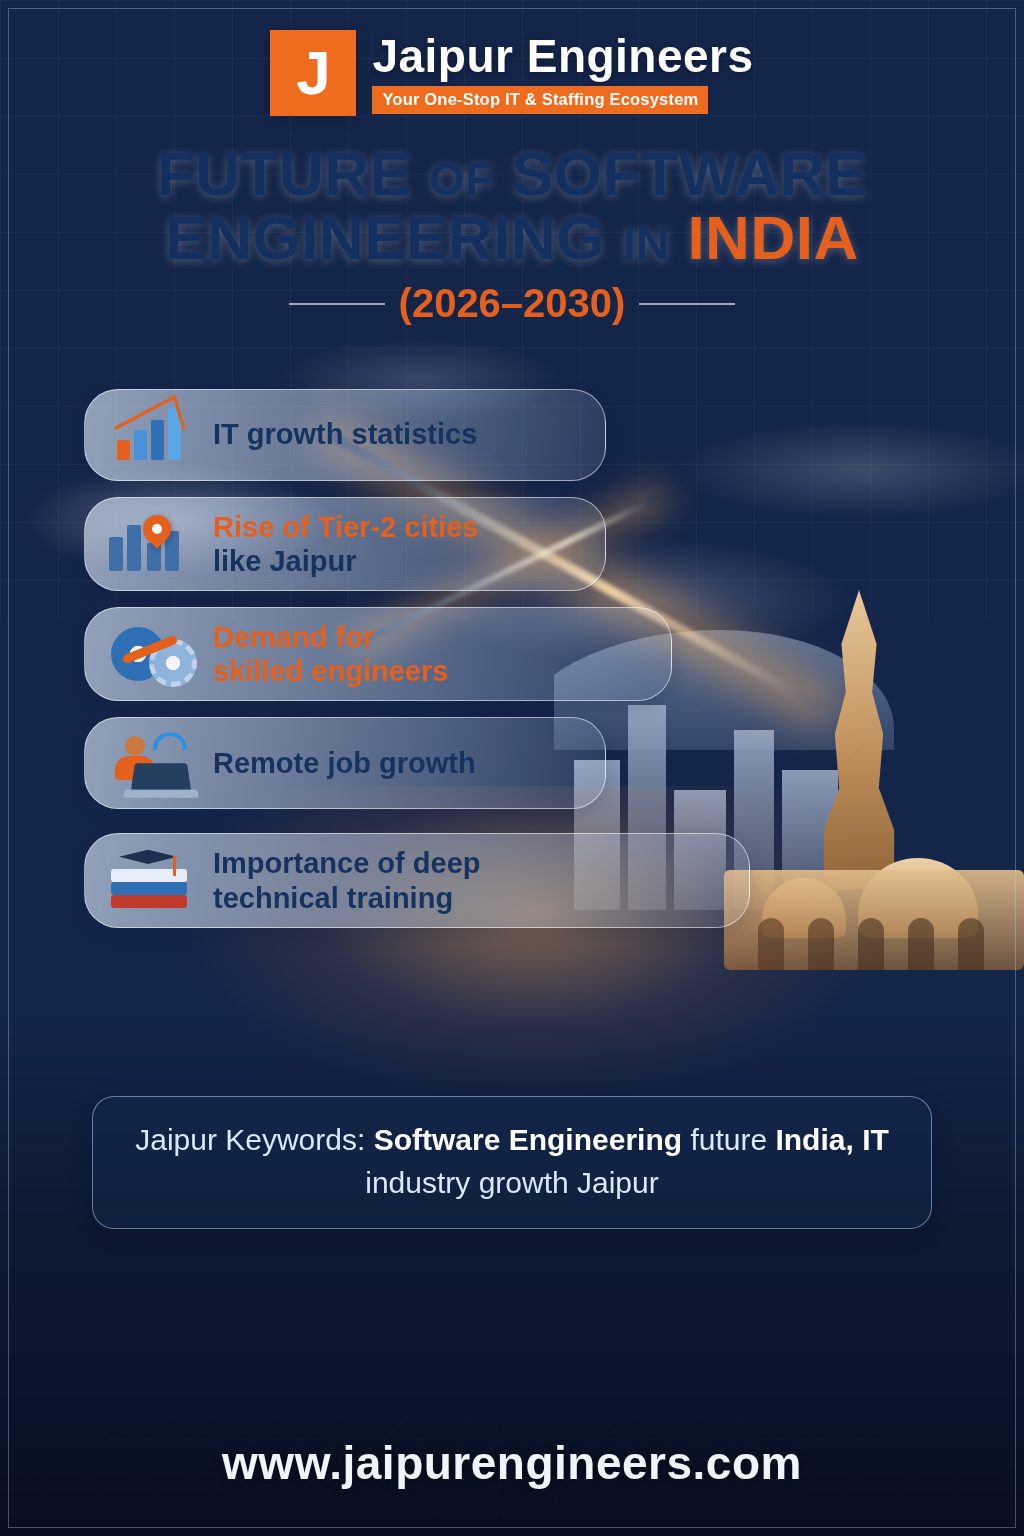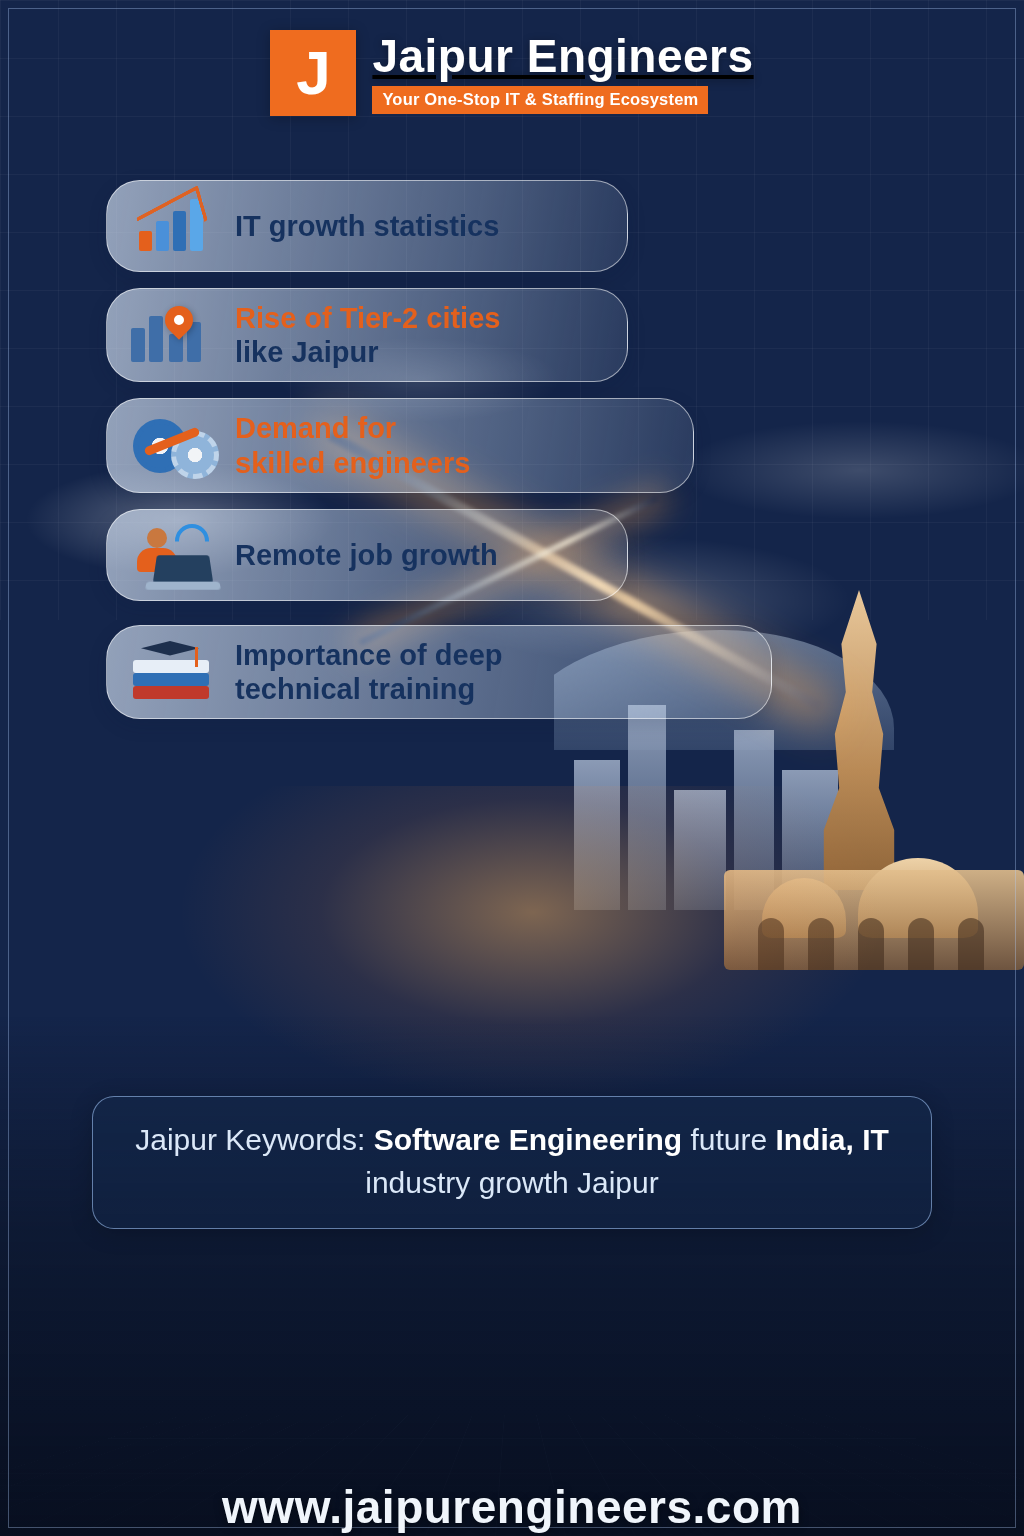--- a/index.html
+++ b/index.html
@@ -183,21 +183,21 @@
     display: flex;
     align-items: center;
     justify-content: center;
     color: #fff;
     font-size: 62px;
     font-weight: bold;
     line-height: 1;
     font-family: "Liberation Sans", sans-serif;
     box-shadow: 0 2px 12px rgba(0,0,0,0.25);
   }
-  .logo-text { display: block; text-decoration: underline; }
+  .logo-text { display: block; }
   .logo-name {
     color: #ffffff;
     font-size: 46px;
     font-weight: bold;
     letter-spacing: 0.5px;
     text-shadow: 0 2px 8px rgba(0,0,0,0.35);
     line-height: 1.05;
   }
   .logo-tag {
     margin-top: 6px;
@@ -243,21 +243,21 @@
   }
   .sub-text {
     color: #e4601c;
     font-size: 40px;
     font-weight: bold;
   }
 
   
   .cards {
     margin-top: 64px;
-    padding-left: 106px;
+    padding-left: 84px;
   }
   .card {
     position: relative;
     display: flex;
     align-items: center;
     gap: 18px;
     background: linear-gradient(100deg, rgba(225,238,255,0.62), rgba(205,225,250,0.30) 70%, rgba(200,220,248,0.12));
     border: 1px solid rgba(255,255,255,0.55);
     border-radius: 34px;
     padding: 12px 26px 12px 18px;
@@ -360,21 +360,21 @@
     font-size: 30px;
     line-height: 1.42;
     box-shadow: 0 4px 22px rgba(0,0,0,0.22);
   }
   .keywords b { color: #ffffff; }
 
   
   .footer {
     position: absolute;
     left: 0; right: 0;
-    top: 1480px;
+    top: 1436px;
     text-align: center;
     color: #f0f5fb;
     font-size: 46px;
     font-weight: bold;
     letter-spacing: 0.5px;
     text-shadow: 0 2px 10px rgba(0,0,0,0.45);
   }
 </style>
 </head>
 <body>
@@ -412,20 +412,37 @@
   <div class="content">
 
     <div class="logo-row">
       <div class="logo-mark">J</div>
       <div class="logo-text">
         <div class="logo-name">Jaipur Engineers</div>
         <div class="logo-tag">Your One-Stop IT &amp; Staffing Ecosystem</div>
       </div>
     </div>
 
+    <div class="headline">
+      <div class="l1">
+        <span>FUTURE</span>
+        <span class="small">OF</span>
+        <span>SOFTWARE</span>
+      </div>
+      <div class="l2">
+        <span>ENGINEERING</span>
+        <span class="small">IN</span>
+        <span class="accent">INDIA</span>
+      </div>
+      <div class="sub-row">
+        <div class="sub-line"></div>
+        <div class="sub-text">(2026–2030)</div>
+        <div class="sub-line"></div>
+      </div>
+    </div>
 
     <div class="cards">
 
       <div class="card card-1">
         <div class="card-icon ic-bars">
           <span class="b1"></span>
             <span class="b2"></span>
             <span class="b3"></span>
             <span class="b4"></span>
           <span class="arrow"></span>

